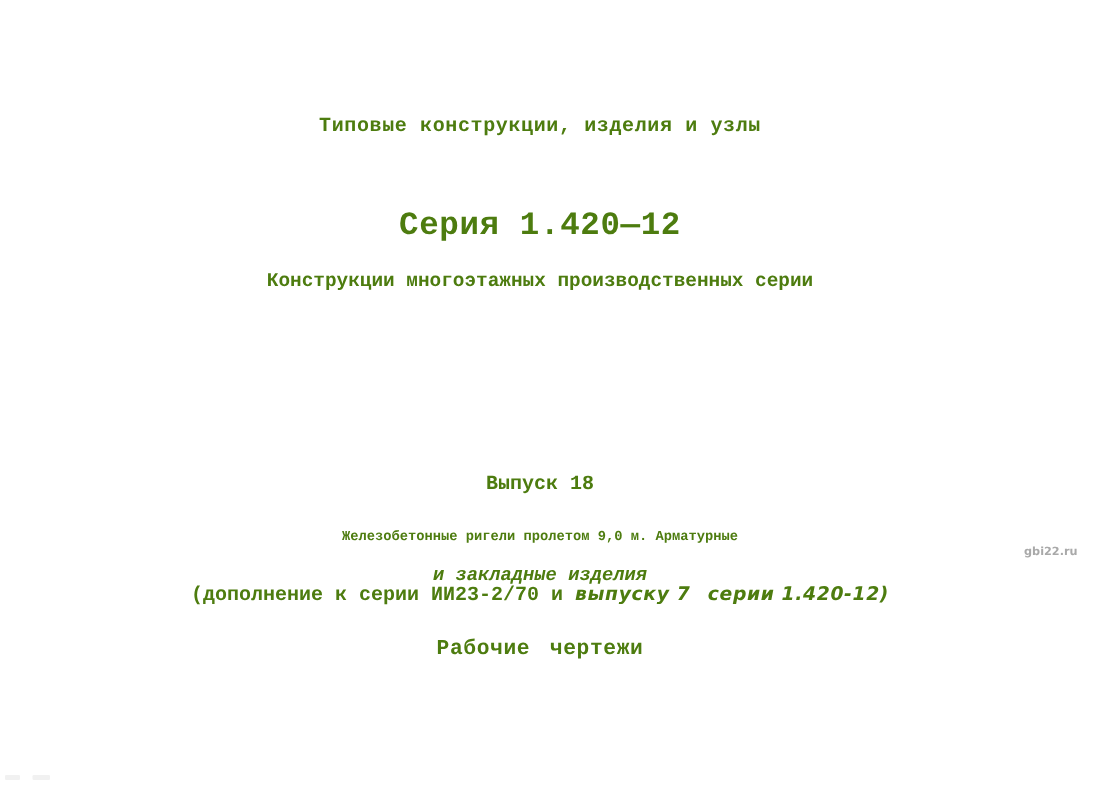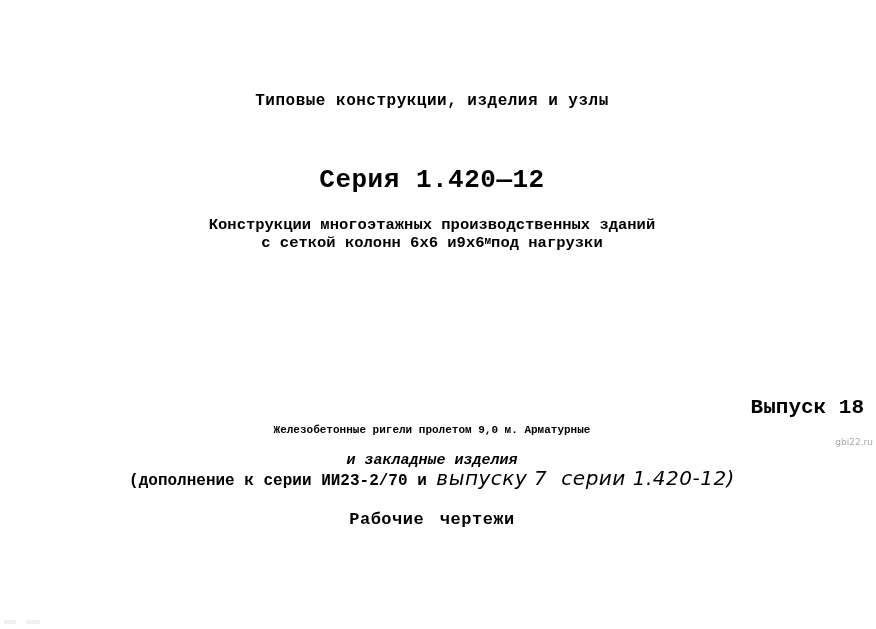--- a/index.html
+++ b/index.html
@@ -22,63 +22,63 @@
     color: #232323;
   }
   
   .line {
     position: absolute;
     left: 0;
     right: 12px;
     text-align: center;
     font-weight: 700;
     white-space: pre;
-    color: #000000;
+    color: #4d7c0f;
   }
   .category-header {
     top: 92px;
     font-size: 16px;
     letter-spacing: 0.5px;
   }
   .series-title {
     top: 165px;
     font-size: 26px;
     letter-spacing: 0.5px;
   }
   .sub1 { top: 216px; font-size: 15.5px; }
   .sub2 { top: 234px; font-size: 15.5px; }
   .sub3 { top: 252px; font-size: 15.5px; }
   .unit-m {
     font-size: 11px;
     vertical-align: 3px;
   }
-  .issue { top: 396px; font-size: 21px; text-align: right; }
+  .issue { top: 378px; font-size: 16px; }
   .d1 { top: 424px; font-size: 11px; }
   .d2 { top: 452px; font-size: 15px; font-style: italic; }
   .d3 { top: 466px; font-size: 16px; }
   .hand {
     font-family: "DejaVu Sans", sans-serif;
     font-style: italic;
-    font-weight: 400;
-    font-size: 20px;
+    font-weight: 700;
+    font-size: 15px;
     letter-spacing: 0.5px;
   }
   .hand-gap { margin-left: 14px; }
   .drawings {
     top: 510px;
     font-size: 17px;
     word-spacing: 5px;
     letter-spacing: 0.5px;
   }
   .watermark {
     position: absolute;
     top: 437px;
-    right: 3px;
+    right: 14px;
     font-family: "DejaVu Sans", sans-serif;
-    font-weight: 400;
+    font-weight: 700;
     font-size: 9px;
     color: #a9a9a9;
   }
   .scan-artifact {
     position: absolute;
     height: 4px;
     background: #f1f1f1;
     border-radius: 1px;
   }
   .artifact-1 { left: 4px;  top: 620px; width: 12px; }
@@ -86,23 +86,22 @@
 </style>
 </head>
 <body>
 
 <div class="page">
 
   <div class="line category-header">Типовые конструкции, изделия и узлы</div>
 
   <div class="line series-title">Серия 1.420—12</div>
 
-  <div class="line sub1">Конструкции многоэтажных производственных зданий</div>
+  <div class="line sub1">Конструкции многоэтажных производственных серии</div>
 
-  <div class="line sub2"><span>с сеткой колонн 6х6 и9х6</span><span class="unit-m">м</span><span>под нагрузки</span></div>
 
 
   <div class="line issue">Выпуск 18</div>
 
   <div class="line d1">Железобетонные ригели пролетом 9,0 м. Арматурные</div>
 
   <div class="line d2">и закладные изделия</div>
 
   <div class="line d3"><span>(дополнение к серии ИИ23-2/70 и </span><span class="hand">выпуску 7</span><span class="hand hand-gap">серии 1.420-12)</span></div>
 

